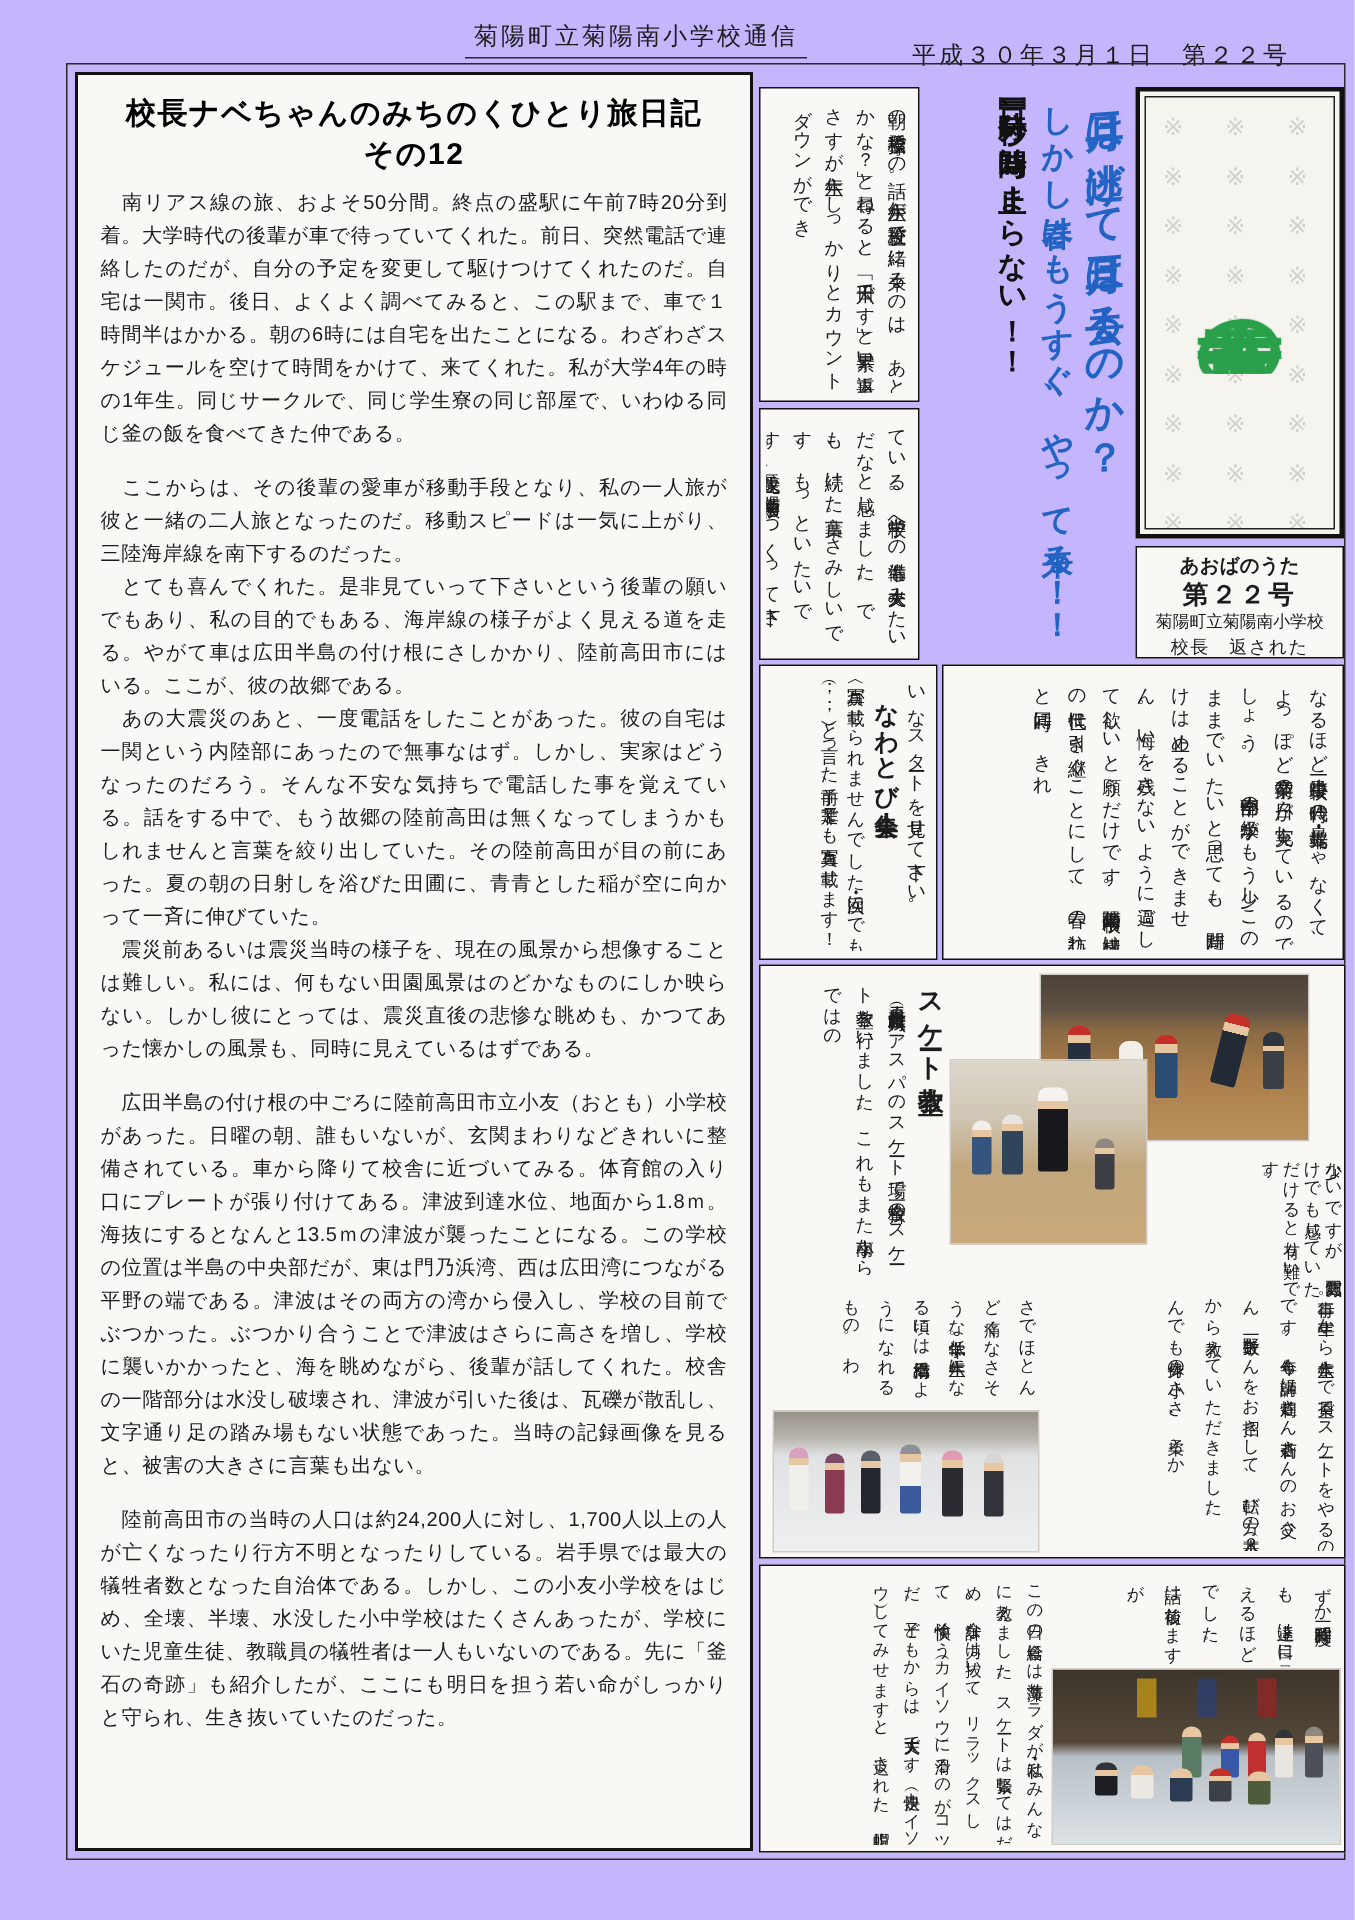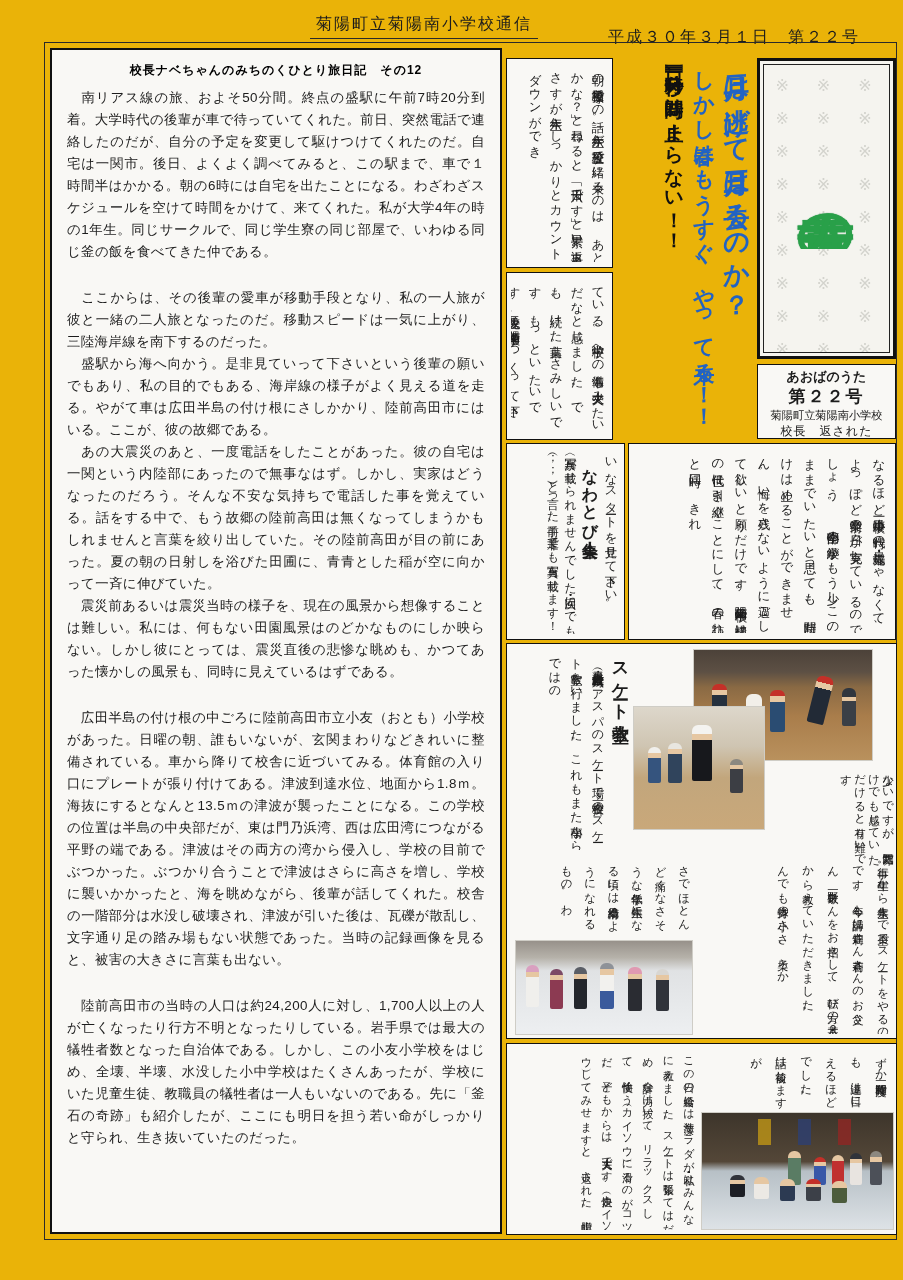--- a/index.html
+++ b/index.html
@@ -1,33 +1,33 @@
 <!DOCTYPE html>
 <html><head>
 <meta charset="utf-8">
 <style>
   * { margin:0; padding:0; box-sizing:border-box; }
   html,body { width:903px; }
   body { font-family:"Liberation Sans","DejaVu Sans",sans-serif; background:#fff; }
-  .page { position:relative; width:903px; height:1280px; background:#eab308; overflow:hidden; color:#1c1c1c; }
+  .page { position:relative; width:903px; height:1280px; background:#c4b5fd; overflow:hidden; color:#1c1c1c; }
 
   
   .hdr-left { position:absolute; left:310px; top:14px; font-size:16px; letter-spacing:2px;
               border-bottom:1.5px solid #2a2a2a; padding:0 6px 3px 6px; }
   .hdr-right { position:absolute; left:608px; top:14px; font-size:16px; letter-spacing:2px;margin-top:13px; }
 
   
   .frame { position:absolute; left:44px; top:42px; width:853px; height:1198px; border:1.5px solid #2a2a2a; }
 
   
   .article { position:absolute; left:50px; top:48px; width:452px; height:1186px;
              border:2px solid #111; padding:10px 15px; overflow:hidden; background:#f9f8f5; }
-  .article h1 { font-size:12px; font-weight:bold; text-align:center; letter-spacing:1px; margin:2px 0 8px 0; color:#000; }
+  .article h1 { font-size:20px; font-weight:bold; text-align:center; letter-spacing:1px; margin:2px 0 8px 0; color:#000; }
   .article p { font-size:13.4px; line-height:22px; text-align:justify; letter-spacing:0.4px; }
-  .article p.gap { margin-top:24px; }
+  .article p.gap { margin-top:14px; }
 
   
   .v { writing-mode:vertical-rl; overflow:hidden; }
 
   
   .mbox { position:absolute; border:1.5px solid #111; padding:5px 4px; background:#f9f8f5; }
   .mbox .v { width:100%; height:100%; font-size:12.4px; line-height:21px; letter-spacing:0.5px; }
   .m1 { left:506px; top:58px;  width:107px; height:210px; }
   .m2 { left:506px; top:272px; width:107px; height:168px; }
 
@@ -85,21 +85,21 @@
 
   <div class="hdr-left">菊陽町立菊陽南小学校通信</div>
   <div class="hdr-right">平成３０年３月１日　第２２号</div>
 
   <div class="frame"></div>
 
   <div class="article">
     <h1>校長ナベちゃんのみちのくひとり旅日記　その12</h1>
     <p>　南リアス線の旅、およそ50分間。終点の盛駅に午前7時20分到着。大学時代の後輩が車で待っていてくれた。前日、突然電話で連絡したのだが、自分の予定を変更して駆けつけてくれたのだ。自宅は一関市。後日、よくよく調べてみると、この駅まで、車で１時間半はかかる。朝の6時には自宅を出たことになる。わざわざスケジュールを空けて時間をかけて、来てくれた。私が大学4年の時の1年生。同じサークルで、同じ学生寮の同じ部屋で、いわゆる同じ釜の飯を食べてきた仲である。</p>
     <p class="gap">　ここからは、その後輩の愛車が移動手段となり、私の一人旅が彼と一緒の二人旅となったのだ。移動スピードは一気に上がり、三陸海岸線を南下するのだった。</p>
-    <p>　盛駅から海へ向かう。是非見ていって下さいという後輩の願いでもあり、私の目的でもある、海岸線の様子がよく見える道を走る。やがて車は広田半島の付け根にさしかかり、陸前高田市にはいる。ここが、彼の故郷である。</p>
+    <p>　とても喜んでくれた。是非見ていって下さいという後輩の願いでもあり、私の目的でもある、海岸線の様子がよく見える道を走る。やがて車は広田半島の付け根にさしかかり、陸前高田市にはいる。ここが、彼の故郷である。</p>
     <p>　あの大震災のあと、一度電話をしたことがあった。彼の自宅は一関という内陸部にあったので無事なはず。しかし、実家はどうなったのだろう。そんな不安な気持ちで電話した事を覚えている。話をする中で、もう故郷の陸前高田は無くなってしまうかもしれませんと言葉を絞り出していた。その陸前高田が目の前にあった。夏の朝の日射しを浴びた田圃に、青青とした稲が空に向かって一斉に伸びていた。</p>
     <p>　震災前あるいは震災当時の様子を、現在の風景から想像することは難しい。私には、何もない田園風景はのどかなものにしか映らない。しかし彼にとっては、震災直後の悲惨な眺めも、かつてあった懐かしの風景も、同時に見えているはずである。</p>
     <p class="gap">　広田半島の付け根の中ごろに陸前高田市立小友（おとも）小学校があった。日曜の朝、誰もいないが、玄関まわりなどきれいに整備されている。車から降りて校舎に近づいてみる。体育館の入り口にプレートが張り付けてある。津波到達水位、地面から1.8ｍ。海抜にするとなんと13.5ｍの津波が襲ったことになる。この学校の位置は半島の中央部だが、東は門乃浜湾、西は広田湾につながる平野の端である。津波はその両方の湾から侵入し、学校の目前でぶつかった。ぶつかり合うことで津波はさらに高さを増し、学校に襲いかかったと、海を眺めながら、後輩が話してくれた。校舎の一階部分は水没し破壊され、津波が引いた後は、瓦礫が散乱し、文字通り足の踏み場もない状態であった。当時の記録画像を見ると、被害の大きさに言葉も出ない。</p>
     <p class="gap">　陸前高田市の当時の人口は約24,200人に対し、1,700人以上の人が亡くなったり行方不明となったりしている。岩手県では最大の犠牲者数となった自治体である。しかし、この小友小学校をはじめ、全壊、半壊、水没した小中学校はたくさんあったが、学校にいた児童生徒、教職員の犠牲者は一人もいないのである。先に「釜石の奇跡」も紹介したが、ここにも明日を担う若い命がしっかりと守られ、生き抜いていたのだった。</p>
 
   </div>
 
   <div class="mbox m1">
     <div class="v">朝の登校指導での話。「六年生が登校班で一緒に来るのは、あと何日かな？」と尋ねると、「十六日です」と素早い返事。さすが六年生、しっかりとカウントダウンができ</div>
   </div>

